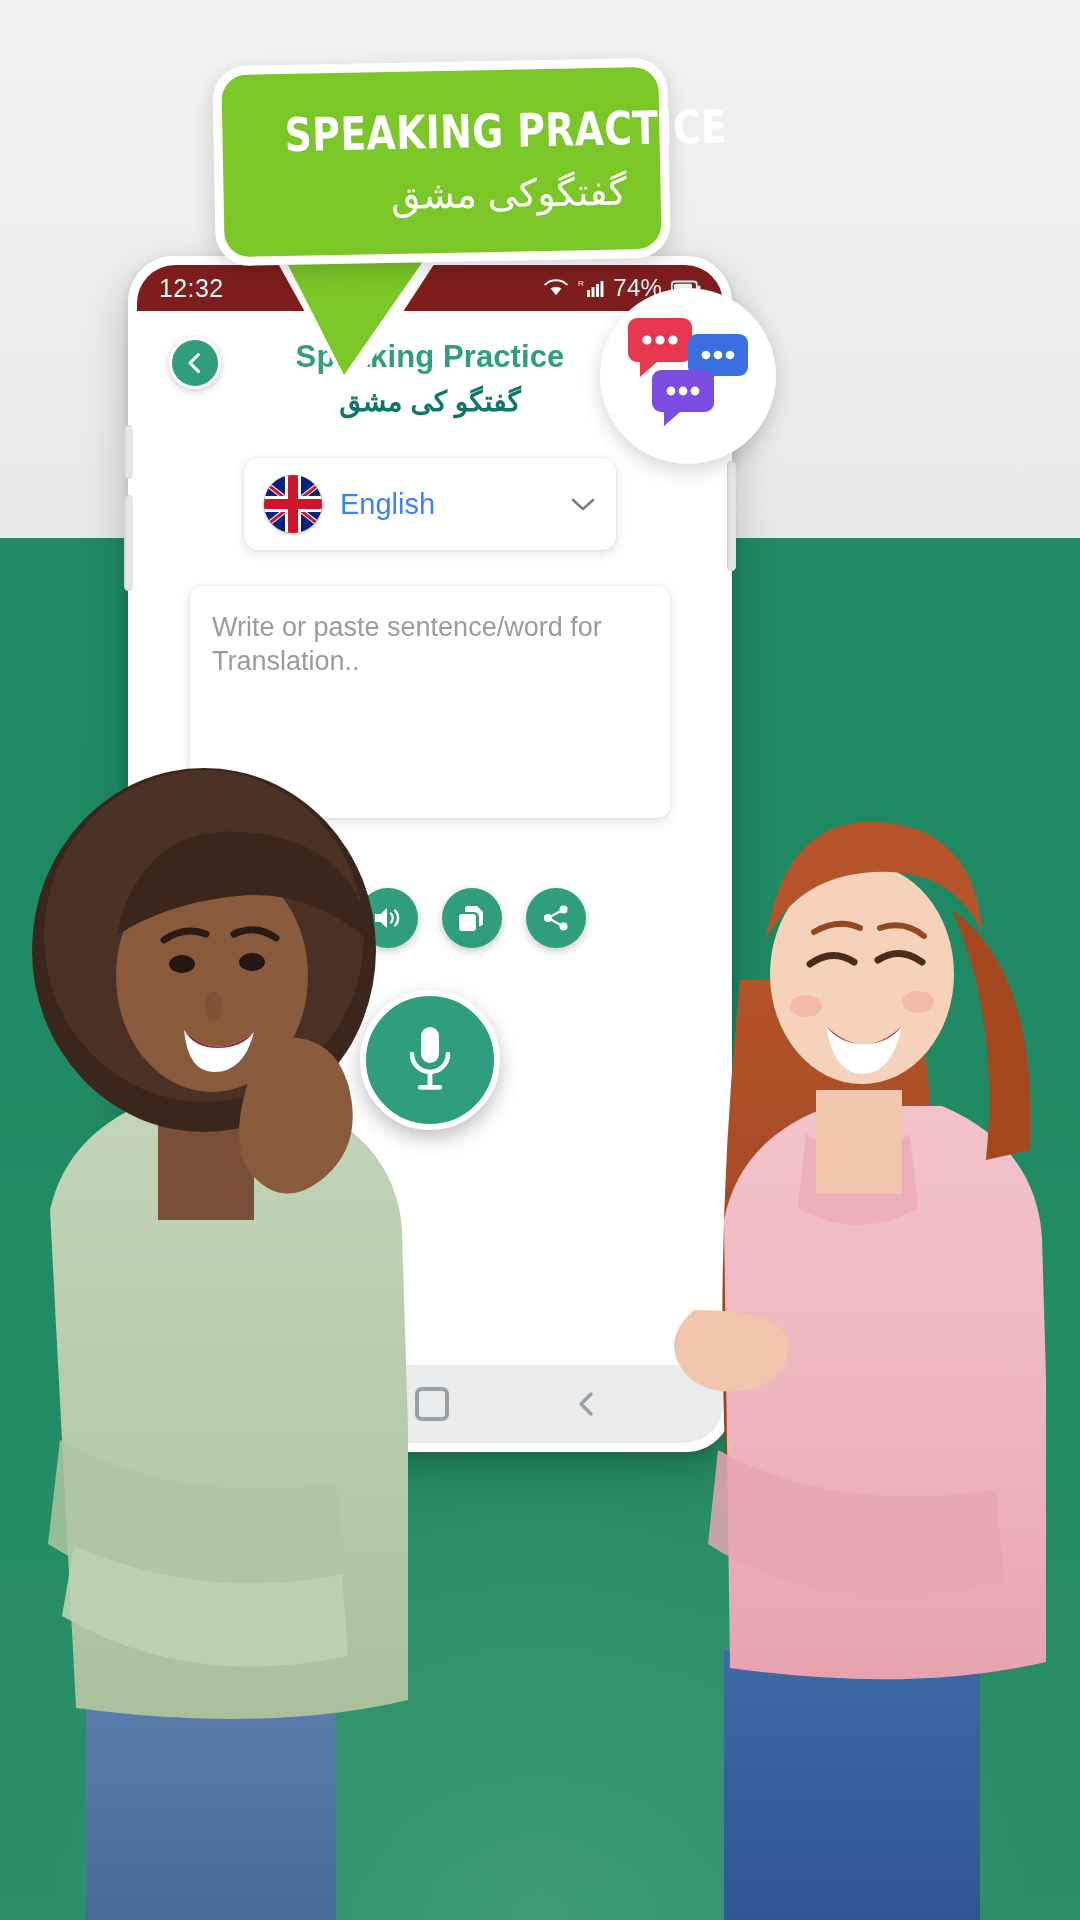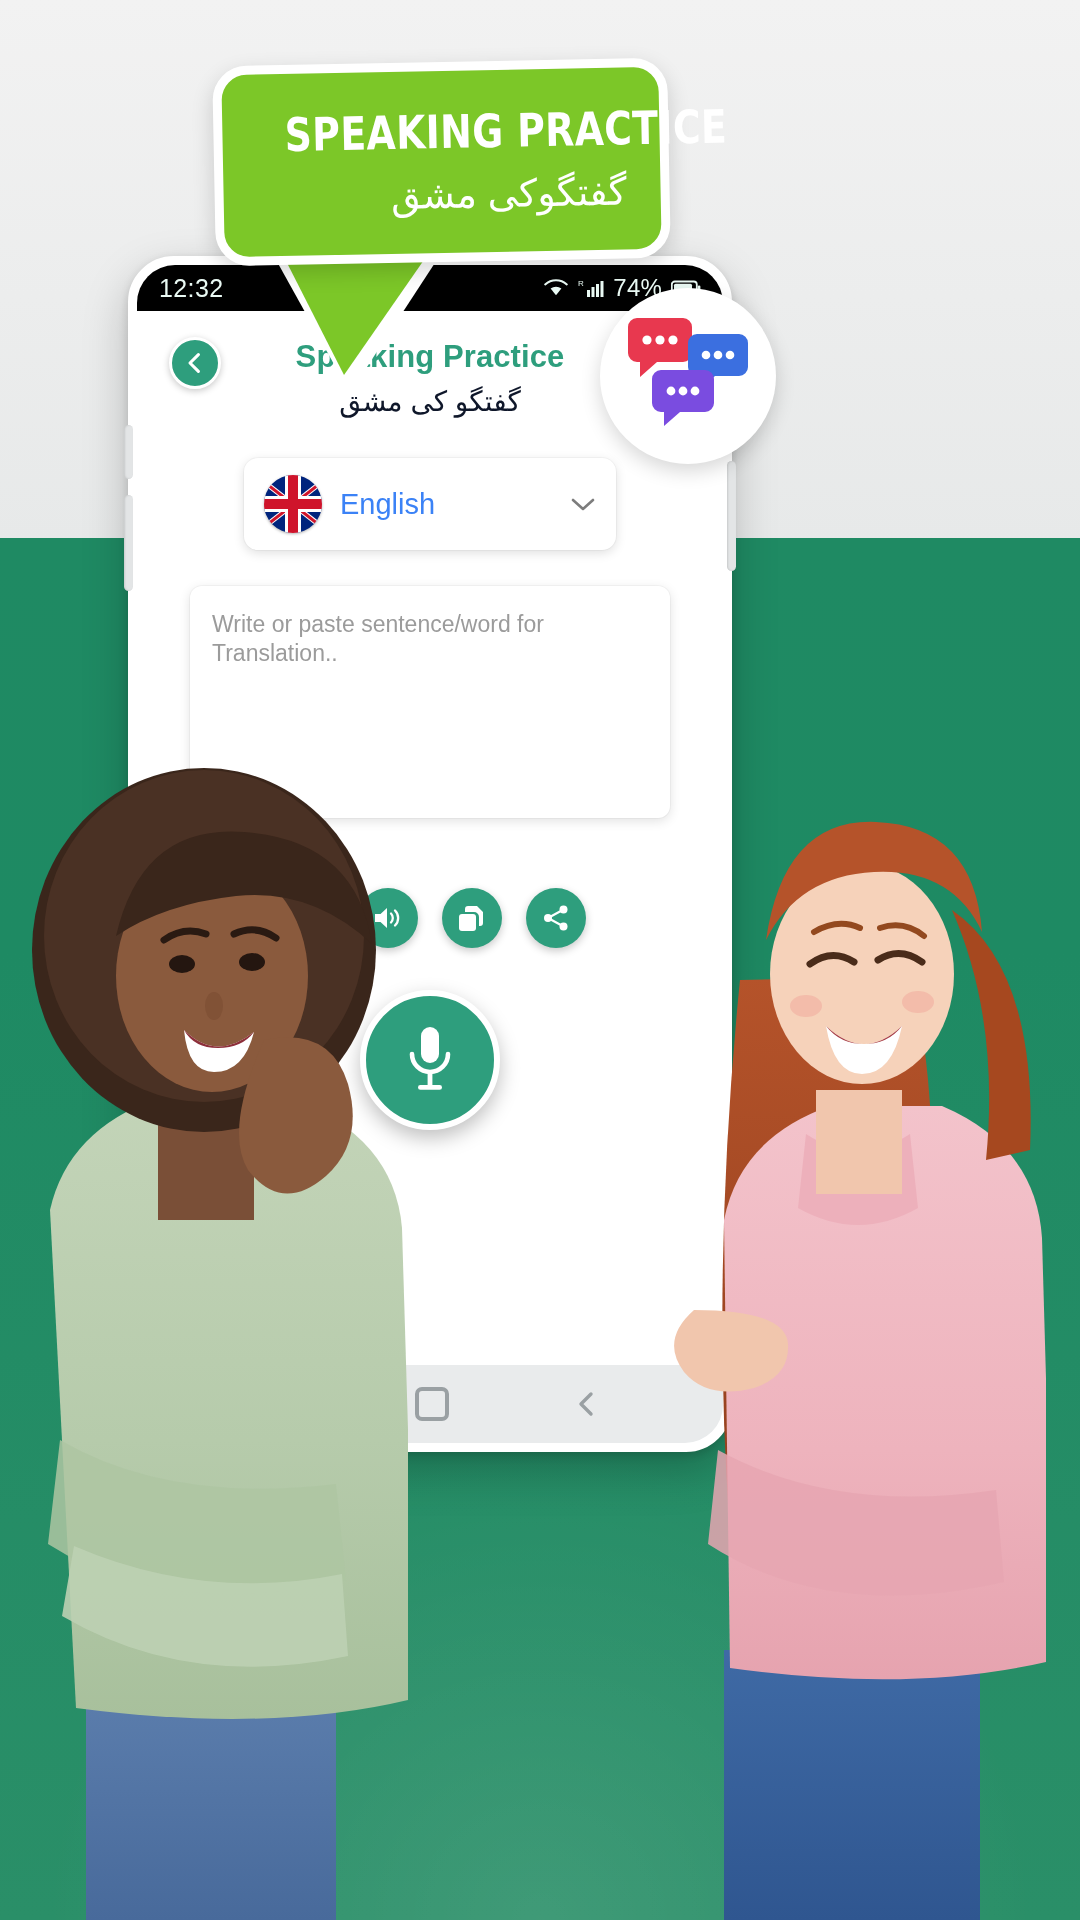--- a/index.html
+++ b/index.html
@@ -43,42 +43,42 @@
   .phone-btn {
     position: absolute; left: -13px; width: 9px; border-radius: 5px;
     background: #e3e5e6; box-shadow: inset 1px 0 2px rgba(0,0,0,.12);
   }
   .phone-btn.b1 { top: 160px; height: 54px; }
   .phone-btn.b2 { top: 230px; height: 96px; }
   .phone-btn.r1 { left: auto; right: -13px; top: 196px; height: 110px; }
 
   
   .statusbar {
-    height: 46px; background: #000000; color: #eafaf4;
+    height: 46px; background: #7f1d1d; color: #eafaf4;
     display: flex; align-items: center; justify-content: space-between;
     padding: 0 22px; font-size: 25px; letter-spacing: .4px;
   }
   .sb-right { display: flex; align-items: center; gap: 9px; }
   .sb-icon { display: block; }
   .sb-batt { font-size: 24px; letter-spacing: .2px; }
 
   
   .app-head { position: relative; padding: 28px 0 8px; text-align: center; }
   .back-btn {
     position: absolute; left: 32px; top: 26px;
     width: 52px; height: 52px; border-radius: 50%;
     background: #2e9e7d; display: flex; align-items: center; justify-content: center;
     box-shadow: 0 2px 7px rgba(0,0,0,.22);
     border: 3px solid #fff;
   }
   .title-en {
     font-size: 31px; font-weight: 700; color: #2e9e7d; letter-spacing: .1px;
   }
   .title-ur {
-    margin-top: 10px; font-size: 28px; font-weight: 400; color: #0f172a;
+    margin-top: 10px; font-size: 28px; font-weight: 700; color: #0f766e;
     direction: rtl;
   }
 
   
   .lang-wrap { display: flex; justify-content: center; margin-top: 32px; }
   .lang-select {
     width: 372px; height: 92px; background: #fff; border-radius: 14px;
     box-shadow: 0 3px 11px rgba(0,0,0,.13), 0 0 0 1px rgba(0,0,0,.03);
     display: flex; align-items: center; padding: 0 20px; gap: 18px;
   }
@@ -99,21 +99,21 @@
   .lang-name { flex: 1; font-size: 29px; color: #3b82f6; }
 
   
   .ta-wrap { display: flex; justify-content: center; margin-top: 36px; }
   .textarea-card {
     width: 480px; height: 232px; background: #fff; border-radius: 12px;
     box-shadow: 0 3px 12px rgba(0,0,0,.12), 0 0 0 1px rgba(0,0,0,.03);
     padding: 24px 22px;
   }
   .ta-placeholder {
-    font-size: 23px; color: #9b9b9b; line-height: 1.26;
+    font-size: 27px; color: #9b9b9b; line-height: 1.26;
   }
 
   
   .actions {
     display: flex; justify-content: center; align-items: center;
     gap: 24px; margin-top: 70px;
   }
   .act-btn {
     width: 60px; height: 60px; border-radius: 50%; background: #2e9e7d;
     display: flex; align-items: center; justify-content: center;

